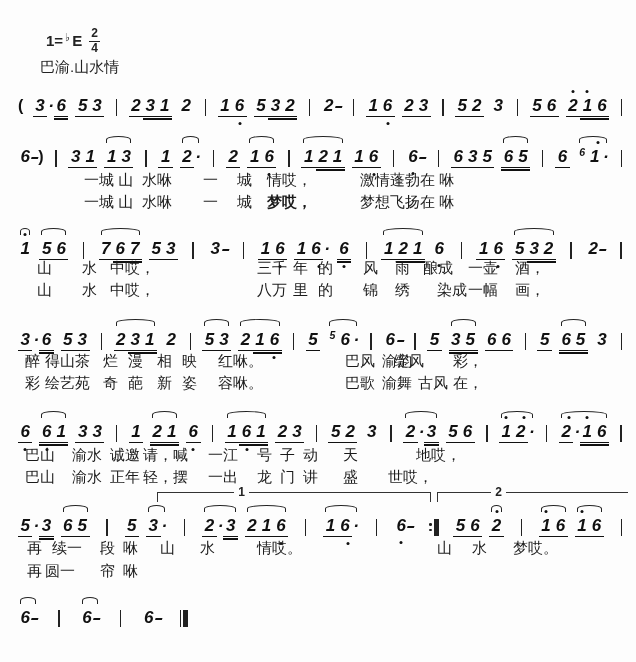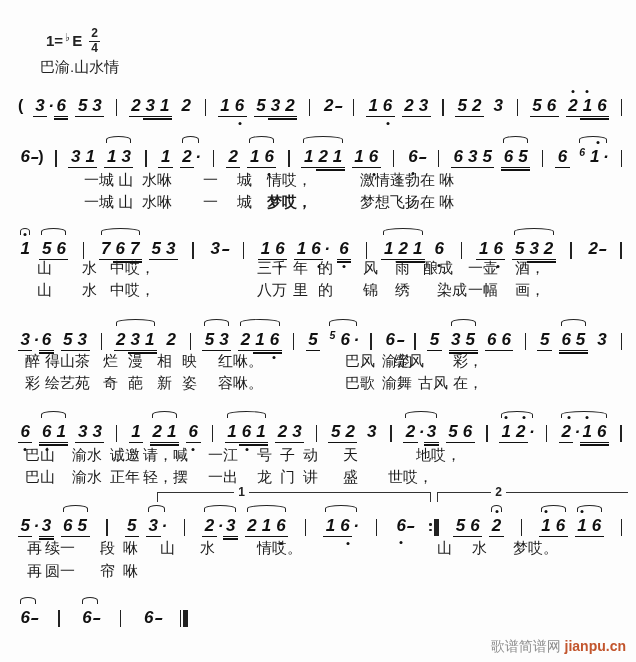--- a/index.html
+++ b/index.html
@@ -662,21 +662,21 @@
         <span class="lseg" style="left: 173px;">摆</span>
         <span class="lseg" style="left: 208px;">一出</span>
         <span class="lseg" style="left: 257px;">龙</span>
         <span class="lseg" style="left: 280px;">门</span>
         <span class="lseg" style="left: 303px;">讲</span>
         <span class="lseg" style="left: 343px;">盛</span>
         <span class="lseg" style="left: 388px;">世哎，</span>
       </div>
       <div class="lrow" style="top: 539px;">
         <span class="lseg" style="left: 27px;">再</span>
-        <span class="lseg" style="left: 45px; font-family: Liberation Mono, monospace;">续一</span>
+        <span class="lseg" style="left: 52px; font-family: Liberation Mono, monospace;">续一</span>
         <span class="lseg" style="left: 100px;">段</span>
         <span class="lseg" style="left: 123px;">咻</span>
         <span class="lseg" style="left: 160px;">山</span>
         <span class="lseg" style="left: 200px;">水</span>
         <span class="lseg" style="left: 257px;">情哎。</span>
         <span class="lseg" style="left: 437px;">山</span>
         <span class="lseg" style="left: 472px;">水</span>
         <span class="lseg" style="left: 513px;">梦哎。</span>
       </div>
       <div class="lrow" style="top: 562px;">
@@ -686,17 +686,13 @@
         <span class="lseg" style="left: 123px;">咻</span>
       </div>
       <div class="volta closed" style="left: 157px; width: 272px; top: 492px;">
         <span class="vlabel">1</span>
       </div>
       <div class="volta" style="left: 437px; width: 190px; top: 492px;">
         <span class="vlabel">2</span>
       </div>
     </div>
 
-  <div class="footer">
-    <span class="site">歌谱简谱网</span>
-    <span class="url" style="color: rgb(194, 85, 45);">jianpu.cn</span>
-  </div>
 </div>
 
 </body></html>

